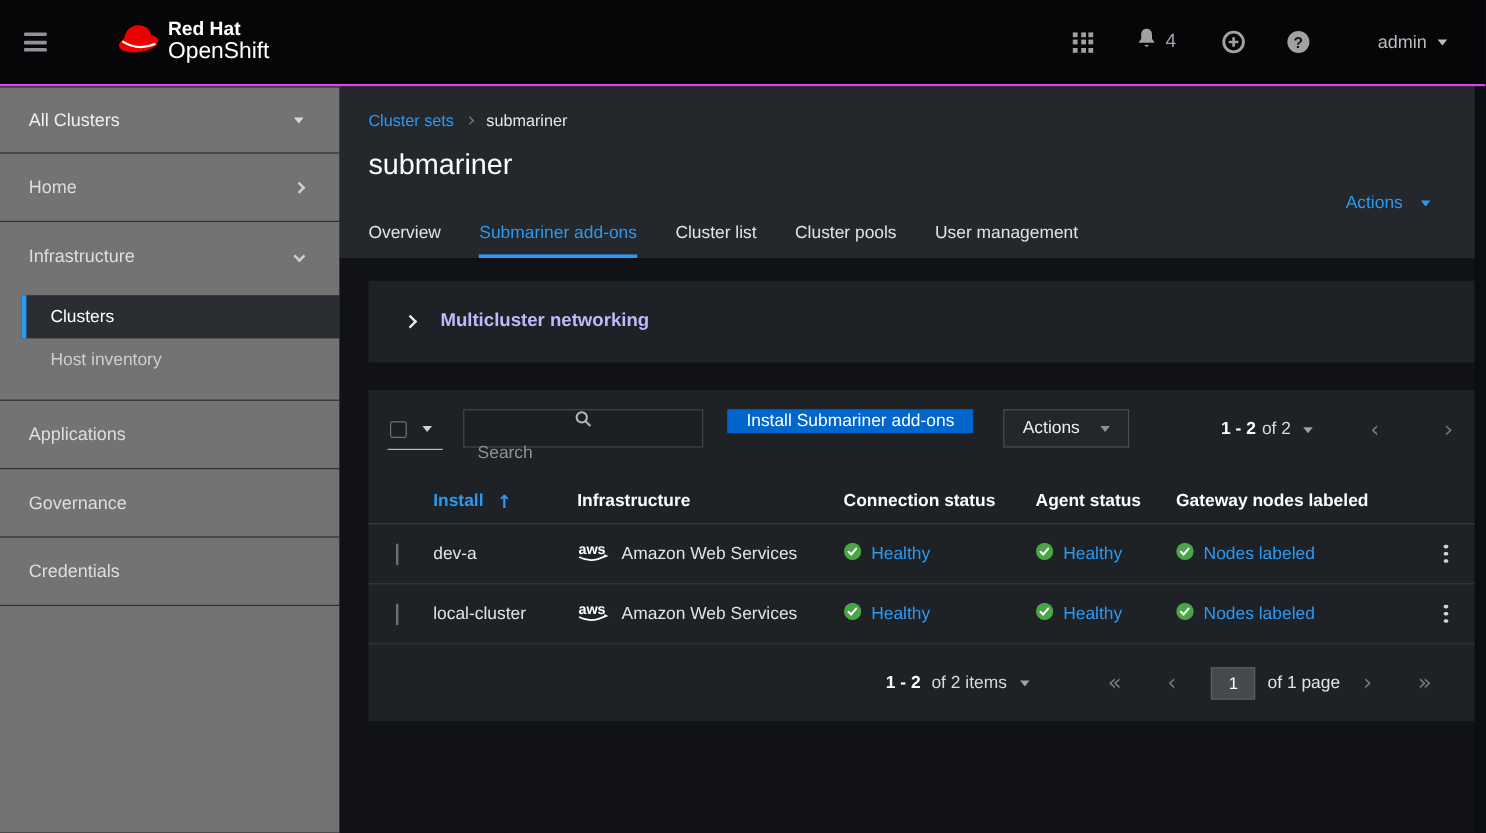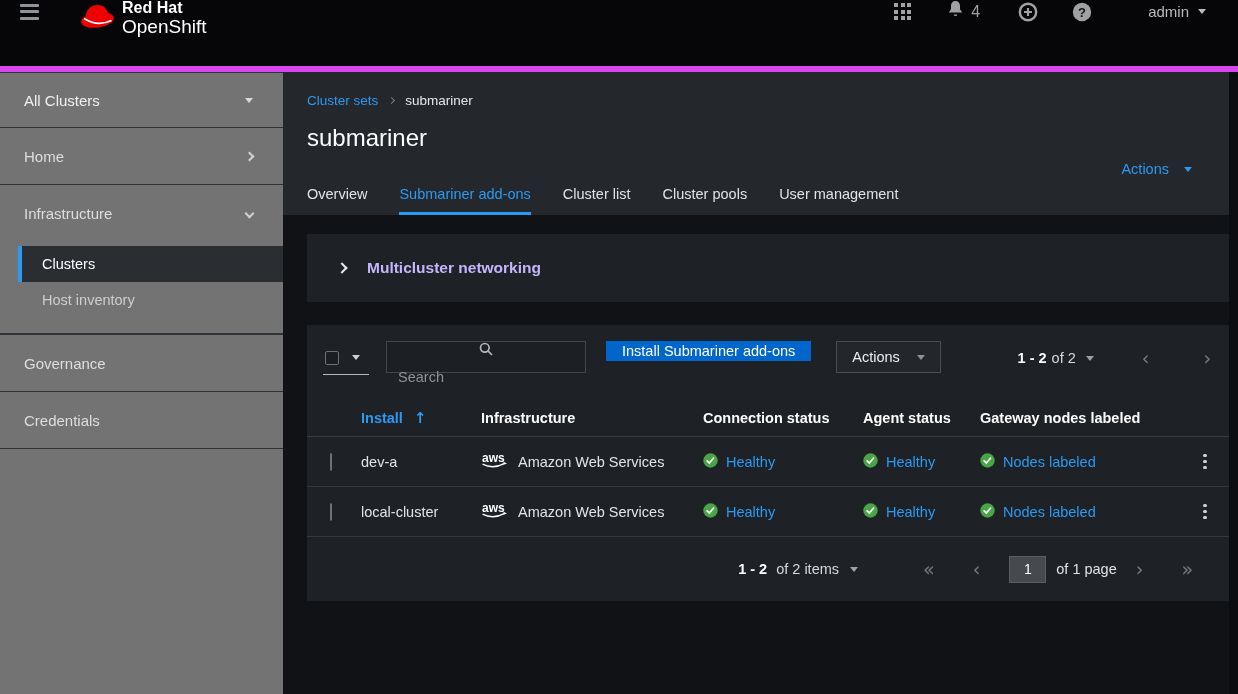--- a/index.html
+++ b/index.html
@@ -2,21 +2,21 @@
 <html><head>
 <meta charset="utf-8">
 <style>
   * { box-sizing: border-box; }
   html,body { width:1238px; height:694px; margin:0; overflow:hidden;
     background:#101216; font-family:"Liberation Sans", sans-serif; }
   .app { display:flex; flex-direction:column; height:100%; }
 
   
   .masthead { flex:0 0 72px; height:72px; background:#060608; display:flex;
-    align-items:flex-start; border-bottom:6px solid #d946ef; }
+    align-items:center; border-bottom:2px solid #d946ef;gap:18px; }
   .hamburger { margin-left:20px; width:19px; cursor:pointer; background:none; border:none; padding:0; }
   .hamburger span { display:block; height:3px; background:#8f9296; margin:3.5px 0; border-radius:1px; }
   .brand { display:flex; align-items:center; margin-left:40px; }
   .brand-text { margin-left:5px; line-height:1.05; }
   .brand-l1 { font-size:16px; font-weight:bold; color:#fff; }
   .brand-l2 { font-size:19px; color:#fff; }
   .masthead-right { margin-left:auto; display:flex; align-items:center; padding-right:26px; }
   .m-icon-btn { background:none; border:none; padding:0; cursor:pointer; display:flex; align-items:center; }
   .grid-icon { display:grid; grid-template-columns:repeat(3,4px); grid-gap:2.5px; margin-right:36px; }
   .grid-icon i { width:4px; height:4px; background:#9fa1a3; }
@@ -201,20 +201,23 @@
       <div class="nav-divider"></div>
       <div class="nav-item">
         <span>Infrastructure</span>
         <span class="chev down"></span>
       </div>
       <div class="nav-sub">
         <div class="nav-sub-item active">Clusters</div>
         <div class="nav-sub-item">Host inventory</div>
       </div>
       <div class="nav-divider"></div>
+      <div class="nav-item">
+        <span>Applications</span>
+      </div>
       <div class="nav-divider"></div>
       <div class="nav-item">
         <span>Governance</span>
       </div>
       <div class="nav-divider"></div>
       <div class="nav-item">
         <span>Credentials</span>
       </div>
       <div class="nav-divider"></div>
     </nav>

